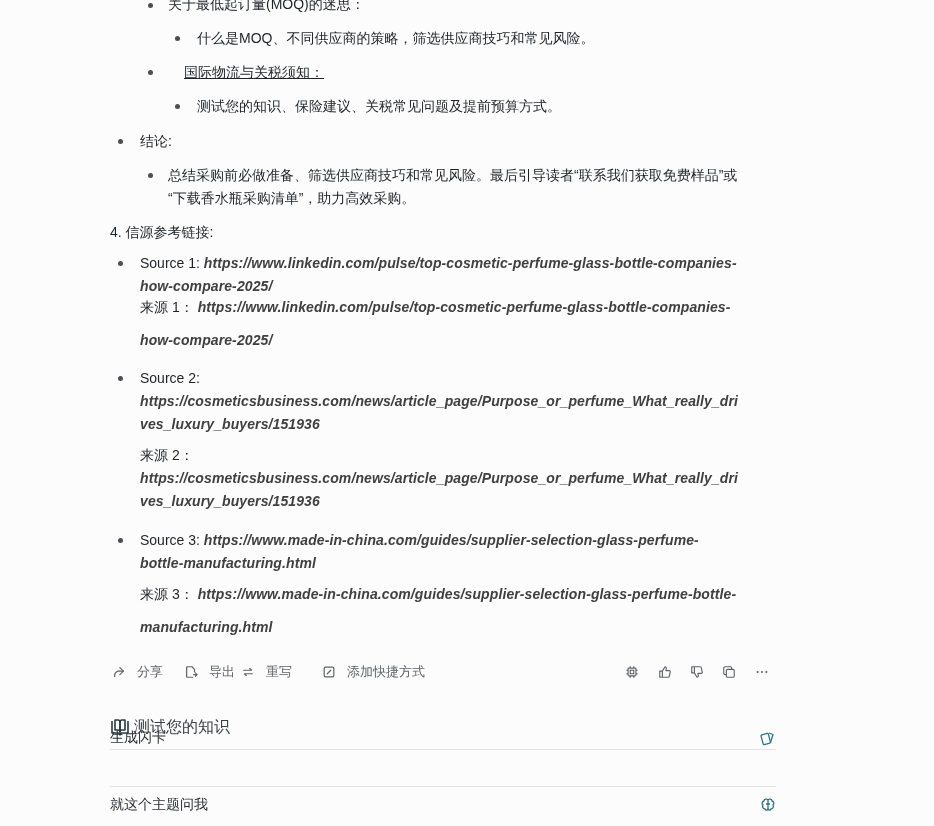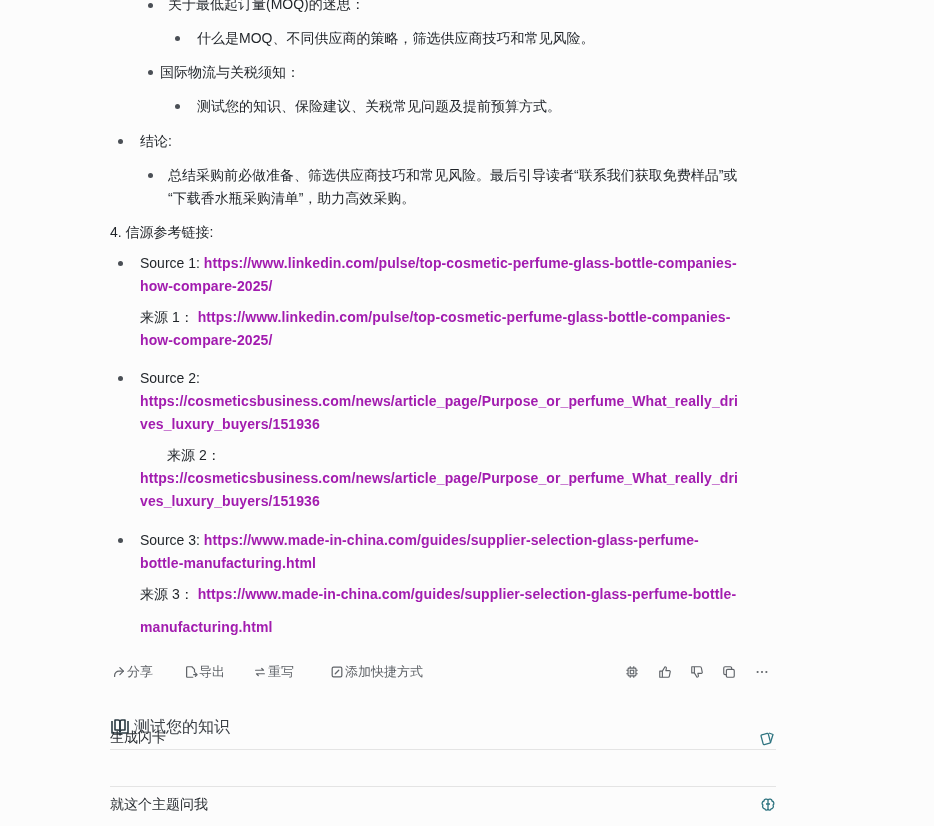--- a/index.html
+++ b/index.html
@@ -11,26 +11,26 @@
     font-size: 14px;
     position: relative;
   }
   .abs { position: absolute; }
   .bullet {
     position: absolute; width: 5px; height: 5px; border-radius: 50%;
     background: #4a4f55;
   }
   .txt { position: absolute; white-space: nowrap; font-size: 14px; line-height: 23px; }
   a.link {
-    color: #a21caf; text-decoration: none; font-weight: 600; letter-spacing: 0.1px;
+    color: #404040; text-decoration: none; font-weight: 600; letter-spacing: 0.1px; font-style: italic;
   }
   .row-line { position: absolute; left: 140px; white-space: nowrap; line-height: 23px; }
   .toolbar-item {
     position: absolute; top: 661px; height: 22px; display: flex; align-items: center;
-    color: #5f6368; font-size: 13px; gap: 1px; cursor: pointer;
+    color: #5f6368; font-size: 13px; gap: 11px; cursor: pointer;
   }
   .toolbar-item svg { width: 14px; height: 14px; }
   .icon-btn {
     position: absolute; top: 663px; width: 18px; height: 18px;
     display: flex; align-items: center; justify-content: center; color: #5f6368; cursor: pointer;
   }
   .icon-btn svg { width: 14px; height: 14px; }
   .divider { position: absolute; left: 110px; width: 666px; height: 1px; background: #e4e4e4; }
   .quiz-row {
     position: absolute; left: 110px; width: 666px; height: 36px;
@@ -43,21 +43,21 @@
 <body>
 
 <div>
   <span class="bullet" style="left:148px; top:3px;"></span>
   <span class="txt" style="left:168px; top:-7px;">关于最低起订量(MOQ)的迷思：</span>
 
   <span class="bullet" style="left:175px; top:36px;"></span>
   <span class="txt" style="left:197px; top:27px;">什么是MOQ、不同供应商的策略，筛选供应商技巧和常见风险。</span>
 
   <span class="bullet" style="left:148px; top:70px;"></span>
-  <span class="txt" style="left:160px; top:61px;">国际物流与关税须知：</span>
+  <span class="txt" style="left:184px; top:61px;text-decoration:underline;">国际物流与关税须知：</span>
 
   <span class="bullet" style="left:175px; top:104px;"></span>
   <span class="txt" style="left:197px; top:95px;">测试您的知识、保险建议、关税常见问题及提前预算方式。</span>
 
   <span class="bullet" style="left:118px; top:139px;"></span>
   <span class="txt" style="left:140px; top:130px;">结论:</span>
 
   <span class="bullet" style="left:148px; top:173px;"></span>
   <span class="txt" style="left:168px; top:164px;">总结采购前必做准备、筛选供应商技巧和常见风险。最后引导读者“联系我们获取免费样品”或</span>
   <span class="txt" style="left:168px; top:187px;">“下载香水瓶采购清单”，助力高效采购。</span>
@@ -66,40 +66,40 @@
 <span class="txt" style="left:110px; top:221px;">4. 信源参考链接:</span>
 
 <div>
   <span class="bullet" style="left:118px; top:261px;"></span>
   <div class="row-line" style="top:252px;">
     <span>Source 1: </span><a class="link">https://www.linkedin.com/pulse/top-cosmetic-perfume-glass-bottle-companies-</a>
   </div>
   <div class="row-line" style="top:275px;">
     <a class="link">how-compare-2025/</a>
   </div>
-  <div class="row-line" style="top:306px;">
+  <div class="row-line" style="top:296px;">
     <span>来源 1：</span><a class="link" style="margin-left:4px;">https://www.linkedin.com/pulse/top-cosmetic-perfume-glass-bottle-companies-</a>
   </div>
   <div class="row-line" style="top:329px;">
     <a class="link">how-compare-2025/</a>
   </div>
 </div>
 
 <div>
   <span class="bullet" style="left:118px; top:376px;"></span>
   <div class="row-line" style="top:367px;">
     <span>Source 2:</span>
   </div>
   <div class="row-line" style="top:390px;">
     <a class="link">https://cosmeticsbusiness.com/news/article_page/Purpose_or_perfume_What_really_dri</a>
   </div>
   <div class="row-line" style="top:413px;">
     <a class="link">ves_luxury_buyers/151936</a>
   </div>
-  <div class="row-line" style="top:444px;margin-left:27px;">
+  <div class="row-line" style="top:444px;">
     <span>来源 2：</span>
   </div>
   <div class="row-line" style="top:467px;">
     <a class="link">https://cosmeticsbusiness.com/news/article_page/Purpose_or_perfume_What_really_dri</a>
   </div>
   <div class="row-line" style="top:490px;">
     <a class="link">ves_luxury_buyers/151936</a>
   </div>
 </div>
 
@@ -127,28 +127,28 @@
       </svg>
     <span>分享</span>
   </div>
   <div class="toolbar-item" style="left:184px;">
     <svg viewBox="0 0 16 16" fill="none" stroke="#5f6368" stroke-width="1.4" stroke-linecap="round" stroke-linejoin="round">
         <path d="M10 14H4a1 1 0 0 1-1-1V3a1 1 0 0 1 1-1h5l3 3v3"></path>
         <path d="M11 11h4M13 9l2 2-2 2"></path>
       </svg>
     <span>导出</span>
   </div>
-  <div class="toolbar-item" style="left:253px;">
+  <div class="toolbar-item" style="left:241px;">
     <svg viewBox="0 0 16 16" fill="none" stroke="#5f6368" stroke-width="1.4" stroke-linecap="round" stroke-linejoin="round">
         <path d="M3 6h9l-2-2"></path>
         <path d="M13 10H4l2 2"></path>
       </svg>
     <span>重写</span>
   </div>
-  <div class="toolbar-item" style="left:330px;">
+  <div class="toolbar-item" style="left:322px;">
     <svg viewBox="0 0 16 16" fill="none" stroke="#5f6368" stroke-width="1.4" stroke-linecap="round" stroke-linejoin="round">
         <rect x="2.5" y="2.5" width="11" height="11" rx="1.5"></rect>
         <path d="M6 10l4-4"></path>
       </svg>
     <span>添加快捷方式</span>
   </div>
 
   <div class="icon-btn" style="left:623px;">
     <svg viewBox="0 0 16 16" fill="none" stroke="#5f6368" stroke-width="1.3">
         <rect x="3.5" y="3.5" width="9" height="9" rx="1"></rect>

